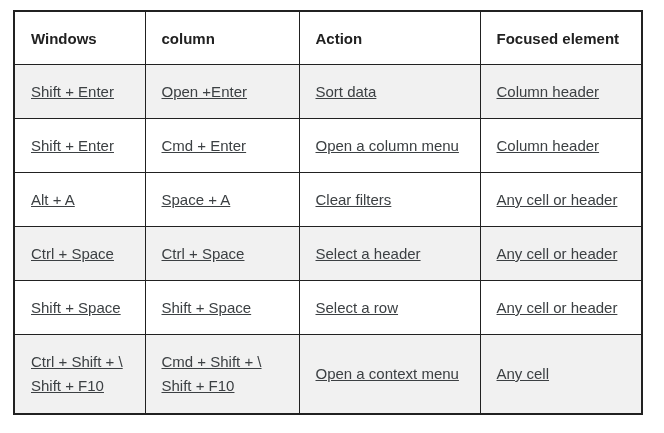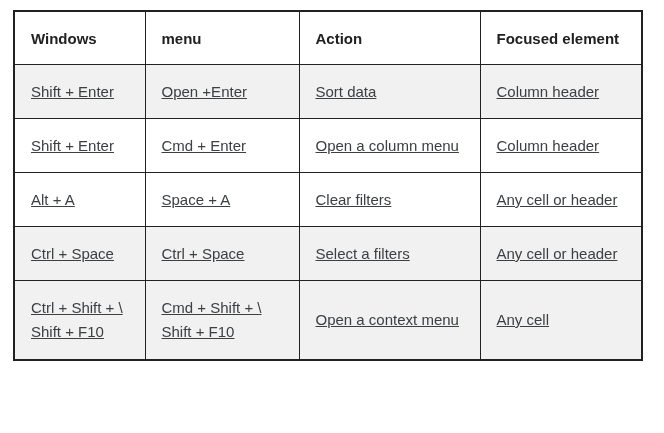--- a/index.html
+++ b/index.html
@@ -66,21 +66,21 @@
   <table class="shortcuts">
     <colgroup>
       <col class="c1">
         <col class="c2">
         <col class="c3">
         <col class="c4">
     </colgroup>
     <thead>
       <tr>
         <th>Windows</th>
-        <th>menu</th>
+        <th>column</th>
         <th>Action</th>
         <th>Focused element</th>
       </tr>
     </thead>
     <tbody>
       <tr class="alt">
         <td>Shift + Enter</td>
         <td>Open +Enter</td>
         <td>Sort data</td>
         <td>Column header</td>
@@ -93,21 +93,27 @@
       </tr>
       <tr>
         <td>Alt + A</td>
         <td>Space + A</td>
         <td>Clear filters</td>
         <td>Any cell or header</td>
       </tr>
       <tr class="alt">
         <td>Ctrl + Space</td>
         <td>Ctrl + Space</td>
-        <td>Select a filters</td>
+        <td>Select a header</td>
+        <td>Any cell or header</td>
+      </tr>
+      <tr>
+        <td>Shift + Space</td>
+        <td>Shift + Space</td>
+        <td>Select a row</td>
         <td>Any cell or header</td>
       </tr>
       <tr class="alt tall">
         <td>Ctrl + Shift + \
 Shift + F10</td>
         <td>Cmd + Shift + \
 Shift + F10</td>
         <td>Open a context menu</td>
         <td>Any cell</td>
       </tr>

